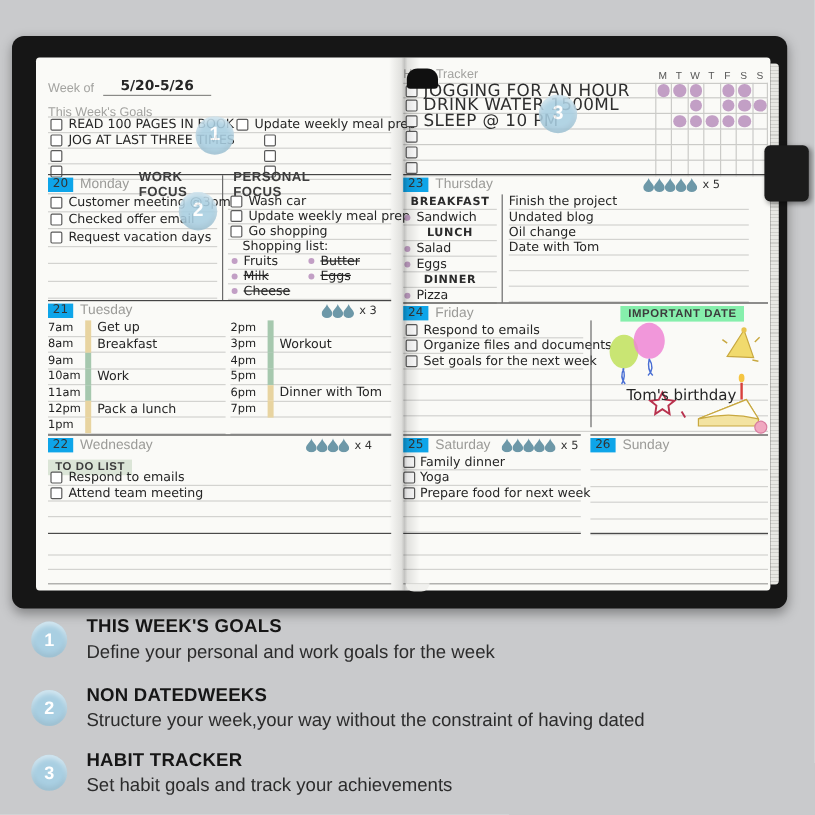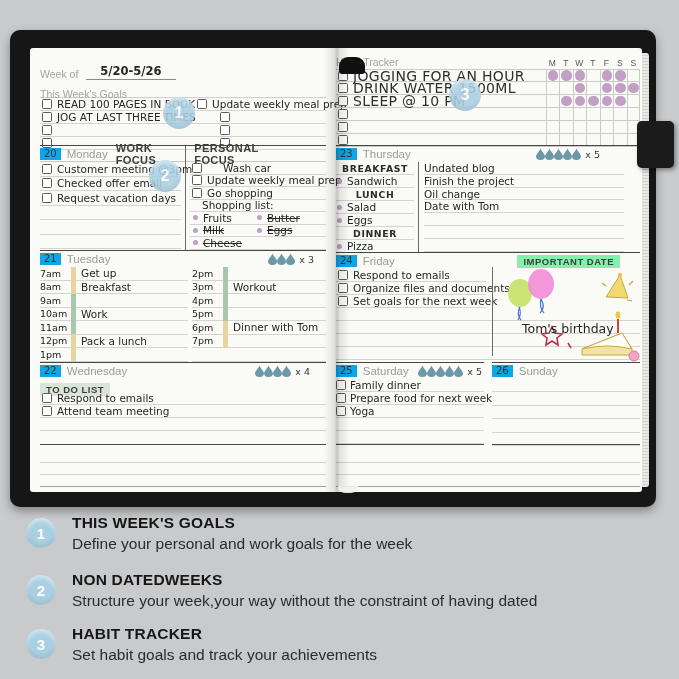--- a/index.html
+++ b/index.html
@@ -127,21 +127,21 @@
           </div>
           <div class="row" style="height: 14.5px;">
             <span class="cb"></span>
             <span class="hw">Request vacation days</span>
           </div>
           <div class="row blank" style="height: 14.5px;"></div>
           <div class="row blank" style="height: 14.5px;"></div>
           <div class="row blank" style="height: 14.5px;"></div>
         </div>
       <div id="mon-right" class="sec" style="left:150px;top:16px;width:136px;">
-          <div class="row" style="height: 12.5px; gap: 16px;">
+          <div class="row" style="height: 12.5px;">
             <span class="cb"></span>
             <span class="hw">Wash car</span>
           </div>
           <div class="row" style="height: 12.5px;">
             <span class="cb"></span>
             <span class="hw">Update weekly meal prep</span>
           </div>
           <div class="row" style="height: 12.5px;">
             <span class="cb"></span>
             <span class="hw">Go shopping</span>
@@ -462,24 +462,24 @@
           <div class="row meal-head">
             <span>DINNER</span>
           </div>
           <div class="row">
             <span class="bullet" style="background: rgb(194, 159, 197); margin-left: 1px;"></span>
             <span class="hw">Pizza</span>
           </div>
         </div>
       <div id="thu-notes" class="sec" style="left:88px;top:16px;width:200px;">
           <div class="row" style="height: 12.8px;">
+            <span class="hw">Finish the project</span>
+          </div>
+          <div class="row" style="height: 12.8px;">
             <span class="hw">Undated blog</span>
-          </div>
-          <div class="row" style="height: 12.8px;">
-            <span class="hw">Finish the project</span>
           </div>
           <div class="row" style="height: 12.8px;">
             <span class="hw">Oil change</span>
           </div>
           <div class="row" style="height: 12.8px;">
             <span class="hw">Date with Tom</span>
           </div>
           <div class="row blank" style="height: 12.8px;"></div>
           <div class="row blank" style="height: 12.8px;"></div>
           <div class="row blank" style="height: 12.8px;"></div>
@@ -552,25 +552,25 @@
             <span class="xlab">x 5</span>
           </span>
       </div>
       <div id="sat-items">
           <div class="row">
             <span class="cb" style="margin: 0px 4px 0px 0px;"></span>
             <span class="hw">Family dinner</span>
           </div>
           <div class="row">
             <span class="cb" style="margin: 0px 4px 0px 0px;"></span>
+            <span class="hw">Yoga</span>
+          </div>
+          <div class="row">
+            <span class="cb" style="margin: 0px 4px 0px 0px;"></span>
             <span class="hw">Prepare food for next week</span>
-          </div>
-          <div class="row">
-            <span class="cb" style="margin: 0px 4px 0px 0px;"></span>
-            <span class="hw">Yoga</span>
           </div>
           <div class="row blank"></div>
           <div class="row blank"></div>
         </div>
     </div>
 
     <div class="sec rule-top rule-bot" style="left:462px;top:314px;width:148px;height:83px;">
       <div class="day-head">
         <span class="day-num">26</span>
         <span class="day-name">Sunday</span>

